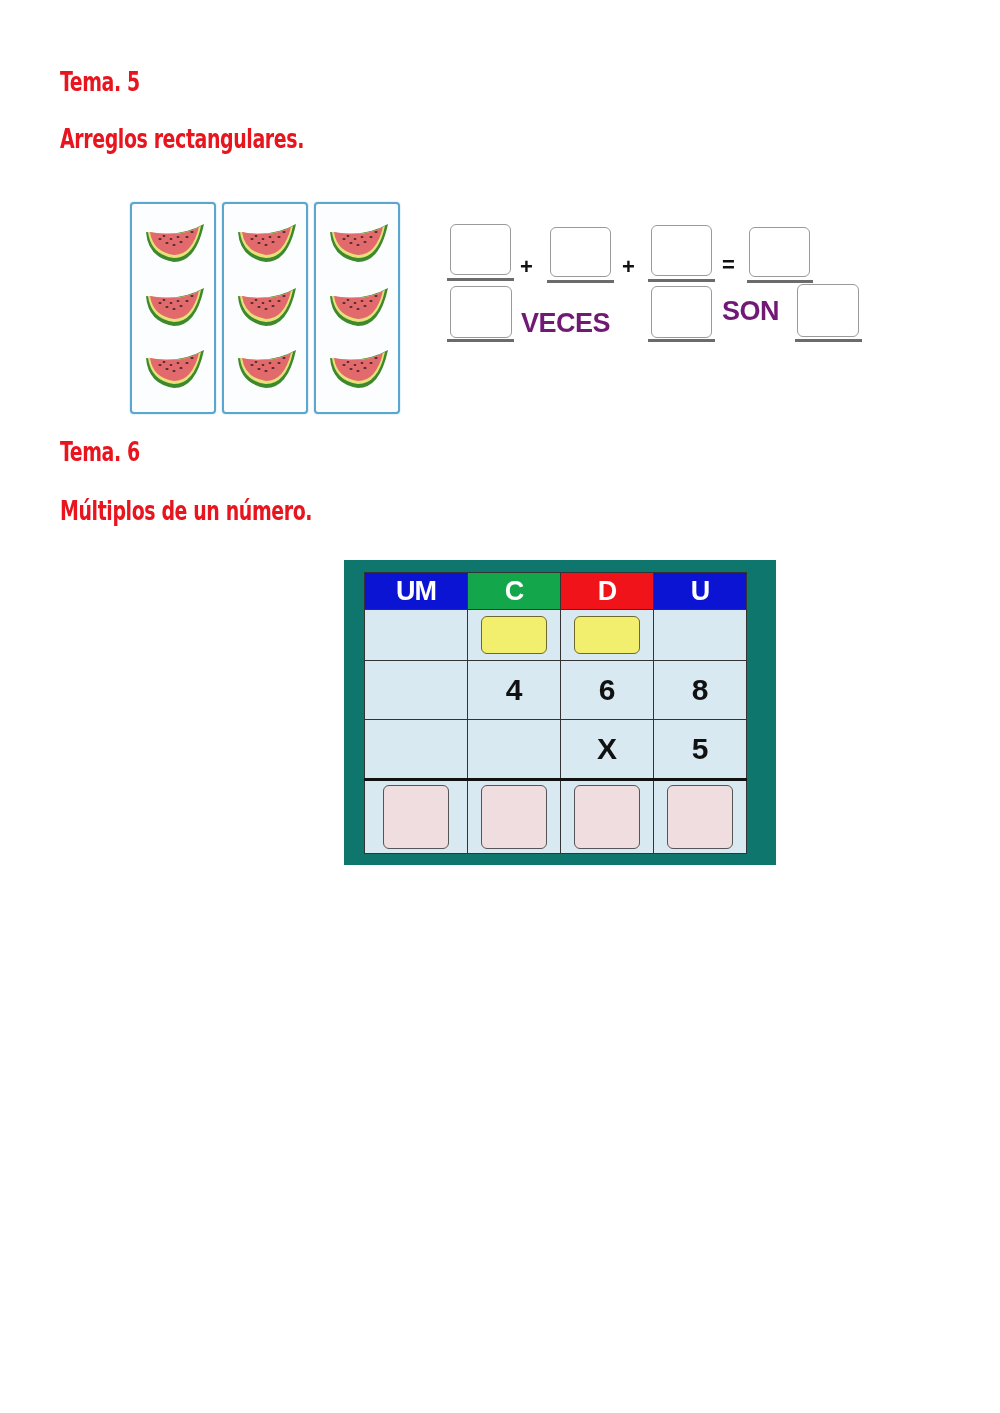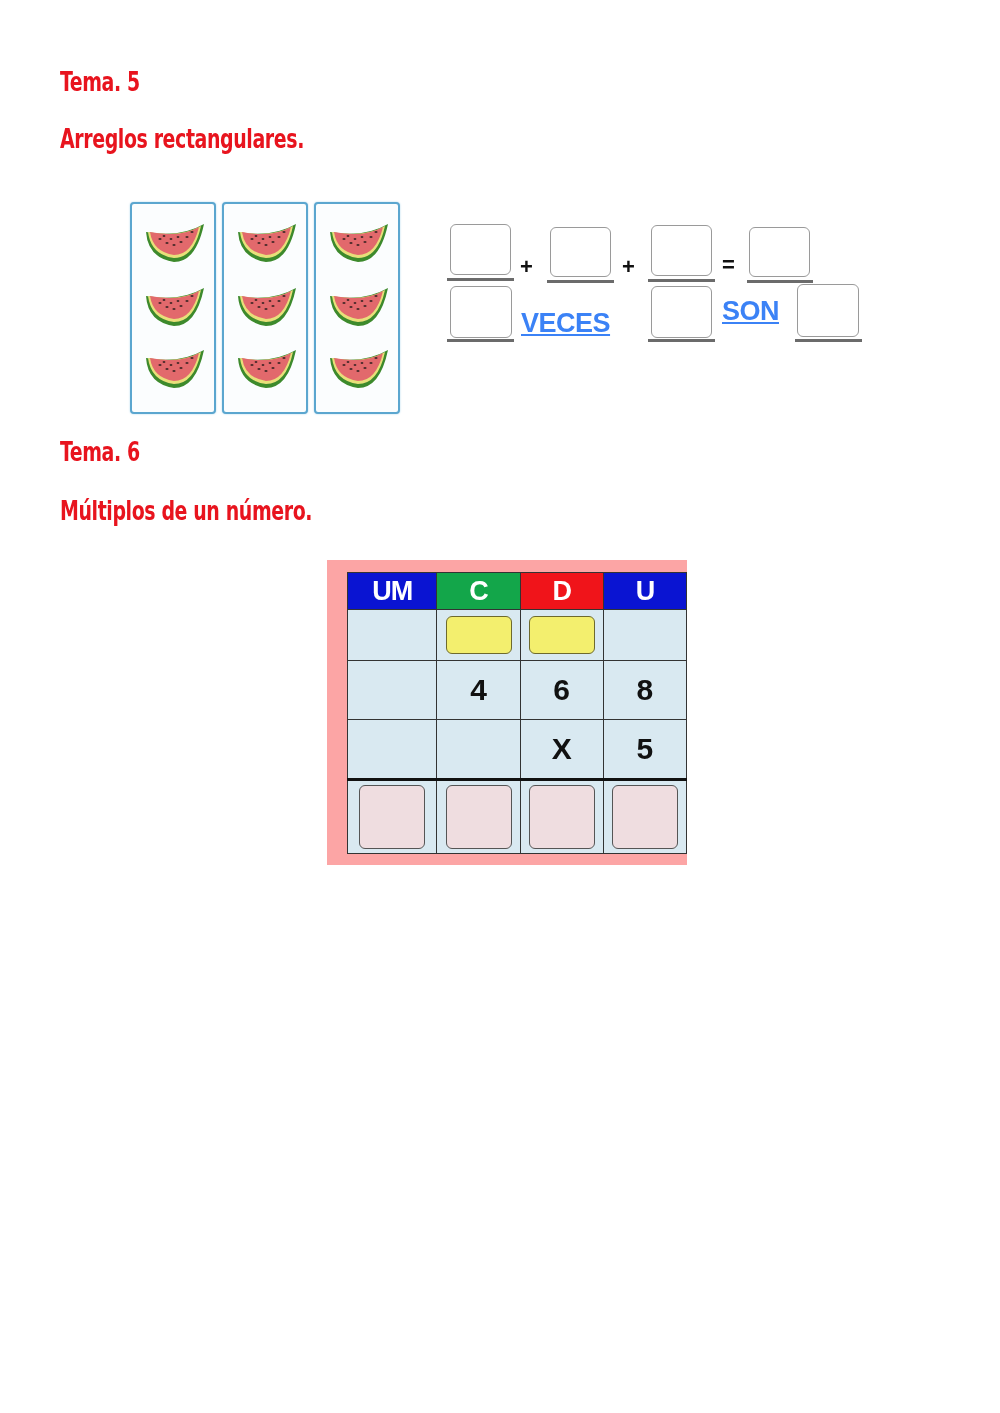--- a/index.html
+++ b/index.html
@@ -26,26 +26,26 @@
     position: absolute; left: 8px; width: 66px; height: 48px;
   }
 
   
   .box {
     position: absolute; border: 1.5px solid #9a9a9a; border-radius: 6px;
     background: #fff; box-sizing: border-box;
   }
   .uline { position: absolute; height: 3px; background: #6b6b6b; }
   .op { position: absolute; font-weight: bold; font-size: 22px; color: #111; }
-  .word { position: absolute; font-weight: bold; font-size: 27px; color: #3b82f6; letter-spacing: -0.5px; text-decoration: underline; }
+  .word { position: absolute; font-weight: bold; font-size: 27px; color: #701a75; letter-spacing: -0.5px; }
 
   
   .pv-wrap {
-    position: absolute; left: 327px; top: 560px; width: 360px; height: 305px;
-    background: #fca5a5;
+    position: absolute; left: 344px; top: 560px; width: 432px; height: 305px;
+    background: #0f766e;
   }
   .pv-table {
     position: absolute; left: 20px; top: 12px; border-collapse: collapse;
   }
   .pv-table th {
     height: 36px; color: #fff; font-size: 27px; font-weight: bold; text-align: center;
     padding: 0; border: 1px solid #333; letter-spacing: -1px;
   }
   .pv-table td {
     border: 1.5px solid #333; padding: 0; text-align: center; vertical-align: middle;

